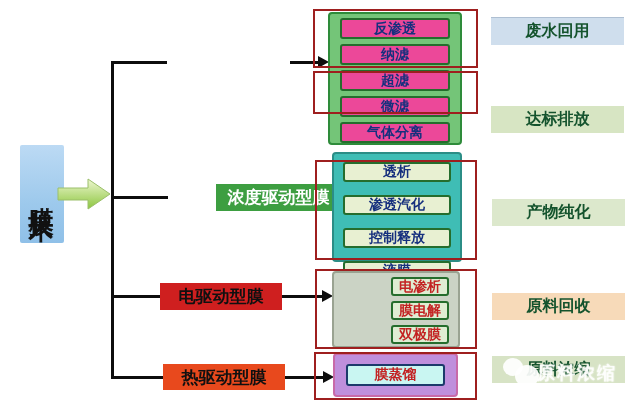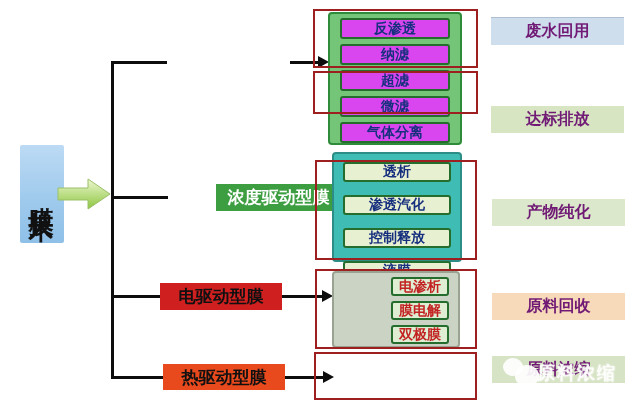--- a/index.html
+++ b/index.html
@@ -45,42 +45,42 @@
   .branch.electric{left:160px;top:283px;width:122px;background:#cf1f1f;color:#101010;}
   .branch.heat{left:163px;top:364px;width:122px;height:26px;background:#e8491d;color:#101010;}
   
   .group{position:absolute;border-radius:4px;display:flex;flex-direction:column;box-sizing:border-box;}
   .group .item{
     border-radius:3px;display:flex;align-items:center;justify-content:center;
     font-weight:bold;font-size:14px;box-sizing:border-box;
   }
   .group.pressure-group{left:328px;top:12px;width:134px;height:133px;
     background:#74c578;border:2px solid #2e8b3a;padding:4px 10px;gap:5px;}
-  .group.pressure-group .item{height:21px;background:#d946ef;border:2px solid #256d2d;color:#16307e;flex:1 1 auto;}
+  .group.pressure-group .item{height:21px;background:#ec4899;border:2px solid #256d2d;color:#16307e;flex:1 1 auto;}
   .group.concentration-group{left:332px;top:152px;width:130px;height:110px;
     background:#3fbdb5;border:2px solid #2b8d86;padding:8px 9px 5px 9px;gap:13px;}
   .group.concentration-group .item{height:20px;background:#e8f0d2;border:2px solid #256d2d;color:#16307e;flex:1 1 auto;}
   .group.electric-group{left:332px;top:271px;width:128px;height:77px;
     background:#cbd3c5;border:2px solid #9aa392;padding:4px 9px;gap:5px;}
   .group.electric-group .item{height:19px;background:#dfedd3;border:2px solid #256d2d;color:#c32222;flex:1 1 auto;margin-left:48px;}
   .group.heat-group{left:333px;top:353px;width:125px;height:44px;
     background:#bf8fdc;border:2px solid #c86aa8;padding:9px 11px;}
   .group.heat-group .item{height:22px;background:#c9f6f2;border:2px solid #1b3a6b;color:#c32222;flex:1 1 auto;}
   
   .hl{position:absolute;border:2px solid #9e1f1f;background:transparent;box-sizing:border-box;}
   .hl1{left:313px;top:9px;width:165px;height:59px;}
   .hl2{left:313px;top:71px;width:165px;height:43px;}
   .hl3{left:315px;top:160px;width:162px;height:100px;}
   .hl4{left:315px;top:269px;width:162px;height:80px;}
   .hl5{left:314px;top:352px;width:163px;height:48px;}
   
   .app{
     position:absolute;width:133px;height:27px;
     display:flex;align-items:center;justify-content:center;
-    font-size:16px;font-weight:bold;color:#701a75;white-space:nowrap;
+    font-size:16px;font-weight:bold;color:#14532d;white-space:nowrap;
   }
   .app1{left:491px;top:17px;background:#cfdeed;border-top:1px solid #aebfd2;}
   .app2{left:491px;top:74px;background:#d7e5c3;margin-top:32px;}
   .app3{left:492px;top:199px;background:#dce8cc;}
   .app4{left:492px;top:293px;background:#f7dab9;}
   .app5{left:492px;top:356px;background:#d7e3c5;}
   
   .watermark{position:absolute;left:497px;top:352px;width:143px;height:40px;pointer-events:none;}
   .wm-blob{position:absolute;border-radius:50%;background:rgba(255,255,255,0.92);}
   .wm-blob.b1{left:6px;top:6px;width:20px;height:18px;}
@@ -145,20 +145,23 @@
     <div class="item">控制释放</div>
     <div class="item">液膜</div>
   </div>
 
   <div class="group electric-group">
     <div class="item">电渗析</div>
     <div class="item">膜电解</div>
     <div class="item">双极膜</div>
   </div>
 
+  <div class="group heat-group">
+    <div class="item">膜蒸馏</div>
+  </div>
 
   <div class="hl hl1"></div>
   <div class="hl hl2"></div>
   <div class="hl hl3"></div>
   <div class="hl hl4"></div>
   <div class="hl hl5"></div>
 
   <div class="app app1">废水回用</div>
   <div class="app app2">达标排放</div>
   <div class="app app3">产物纯化</div>

